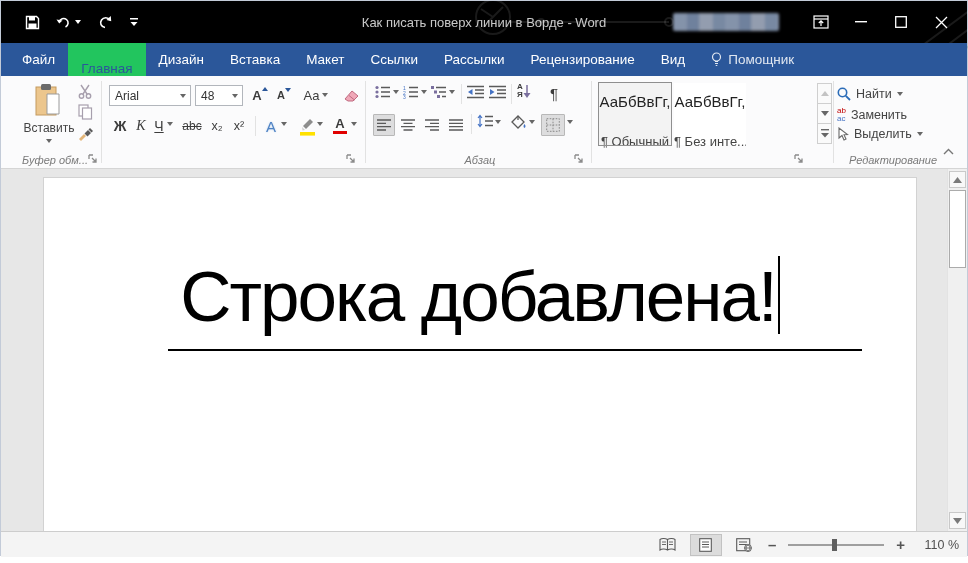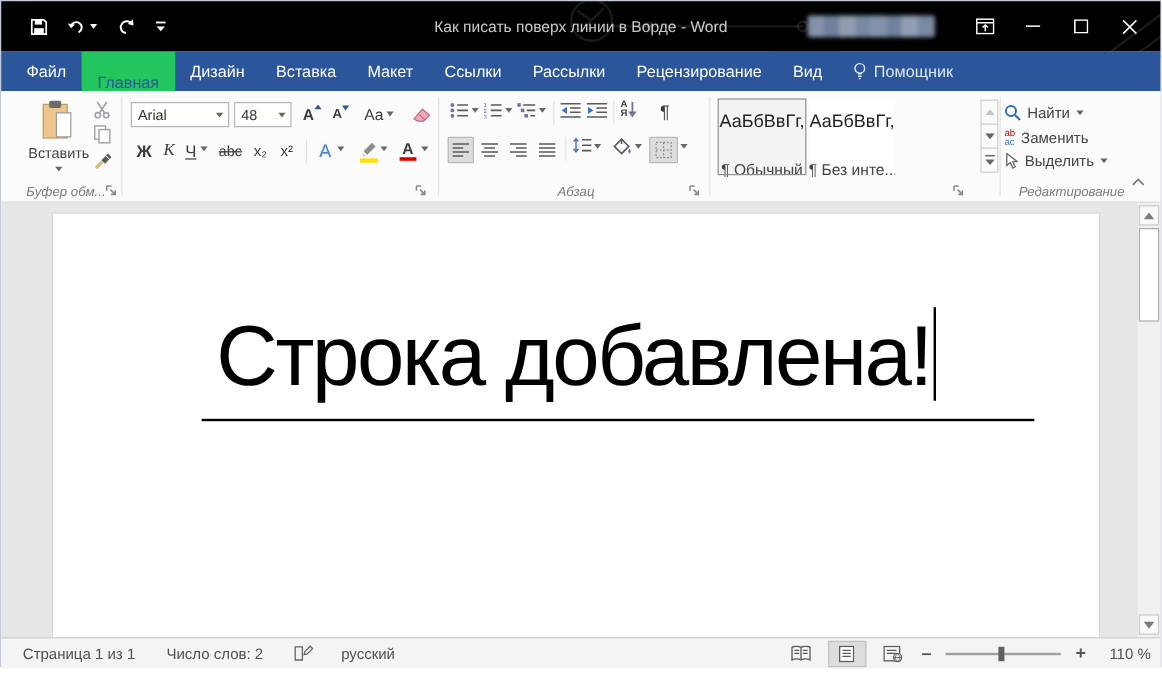--- a/index.html
+++ b/index.html
@@ -520,31 +520,20 @@
       <div class="sthumb"></div>
       <div class="sbtn" style="top:343px">
         <svg width="9" height="6" viewBox="0 0 9 6">
             <path d="M0 0 L4.5 6 L9 0 Z" fill="#7a7a7a"></path>
           </svg>
       </div>
     </div>
   </div>
 
   <div class="statusbar">
-    <div class="left">
-      <span>Страница 1 из 1</span>
-      <span>Число слов: 2</span>
-      <span class="proof">
-        <svg width="17" height="15" viewBox="0 0 17 15">
-          <path d="M1 2 h6 v11 h-6 z" fill="none" stroke="#666" stroke-width="1.1"></path>
-          <path d="M9 6 L13.5 1.5 L15.5 3.5 L11 8 L8.5 8.6 Z" fill="none" stroke="#666" stroke-width="1.1"></path>
-        </svg>
-        <span>русский</span>
-      </span>
-    </div>
     <div class="right">
       <span class="viewbtn">
         <svg width="17" height="13" viewBox="0 0 17 13">
           <path d="M8.5 1.5 C6 0 2.5 0.5 1 1.5 V12 C2.5 11 6 10.5 8.5 12 C11 10.5 14.5 11 16 12 V1.5 C14.5 0.5 11 0 8.5 1.5 Z M8.5 1.5 V12" fill="none" stroke="#5a5a5a" stroke-width="1.1"></path>
           <path d="M3 4 h4 M3 6.5 h4 M10 4 h4 M10 6.5 h4" stroke="#5a5a5a" stroke-width="0.9"></path>
         </svg>
       </span>
       <span class="viewbtn sel">
         <svg width="13" height="14" viewBox="0 0 13 14">
           <rect x="0.7" y="0.7" width="11.6" height="12.6" fill="#fff" stroke="#5a5a5a" stroke-width="1.1"></rect>

